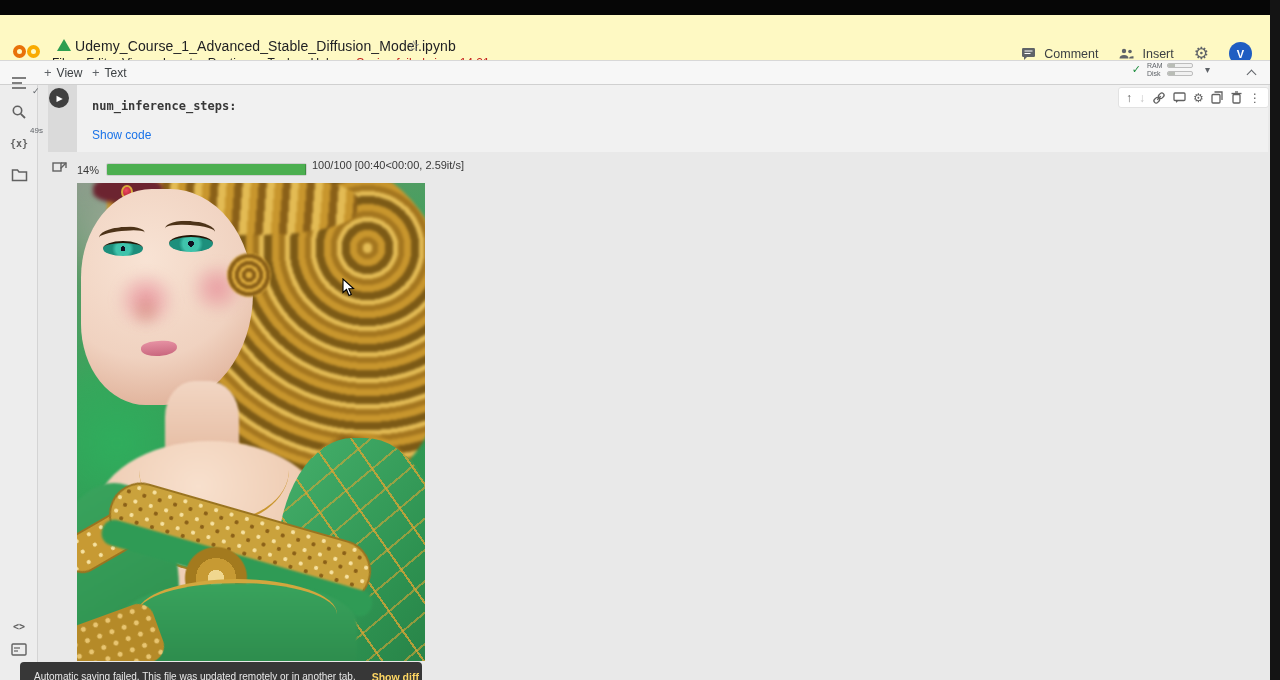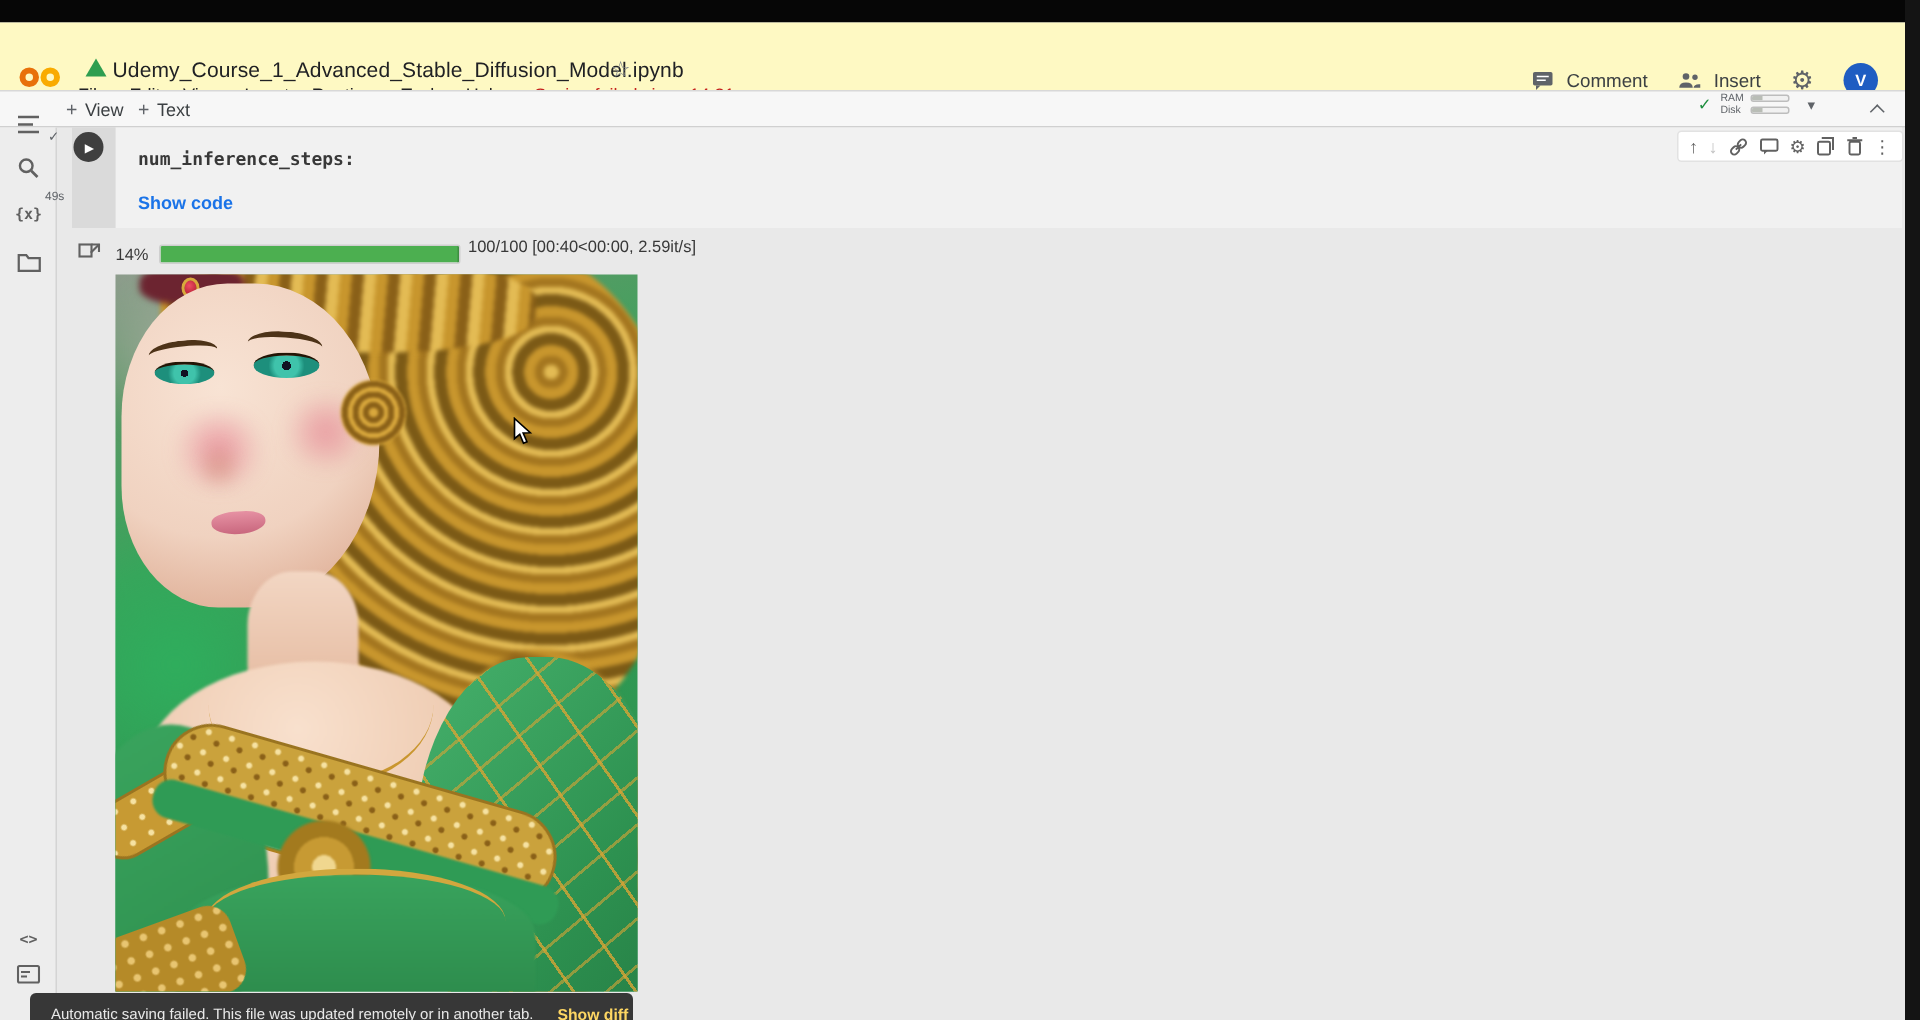--- a/index.html
+++ b/index.html
@@ -60,21 +60,21 @@
   .exec-check { position:absolute; left:32px; top:86px; font-size:9px; color:#5f6368; }
   .exec-time { position:absolute; left:30px; top:98px; font-size:8px; color:#5f6368;margin-top:28px; }
   .play-btn { position:absolute; left:49px; top:88px; width:20px; height:20px; border-radius:50%;
     background:#3f3f3f; display:flex; align-items:center; justify-content:center; }
   .play-btn span { color:#fff; font-size:8px; margin-left:1px; }
   .form-label { position:absolute; left:92px; top:99px; font-family:"DejaVu Sans Mono", monospace;
     font-weight:bold; font-size:12px; color:#383838; }
   .form-input { position:absolute; left:217px; top:96px; width:1040px; height:20px; background:transparent;
     border:none; border-bottom:1px solid #9e9e9e; font-size:13px; color:#3c4043;
     font-family:"Liberation Sans", sans-serif; outline:none; }
-  .show-code { position:absolute; left:92px; top:128px; font-size:12px; color:#1a73e8; font-weight:bold; }
+  .show-code { position:absolute; left:92px; top:128px; font-size:12px; color:#1a73e8; font-weight:normal; }
   .cell-toolbar { position:absolute; left:1118px; top:87px; height:21px; background:#ffffff;
     border:1px solid #e2e2e2; border-radius:3px; display:flex; align-items:center; gap:7px; padding:0 7px; }
   .ct-icon { font-size:12px; color:#616161; line-height:1; display:flex; align-items:center; }
   .ct-icon.dim { color:#c4c4c4; }
 
   
   .out-gutter-icon { position:absolute; left:52px; top:160px; }
   .prog-pct { position:absolute; left:77px; top:164px; font-size:11px; color:#383838; }
   .prog-bar { position:absolute; left:106px; top:163px; width:201px; height:13px; background:#f0f0f0;
     border:1px solid #cfcfcf; border-radius:2px; overflow:hidden; }

